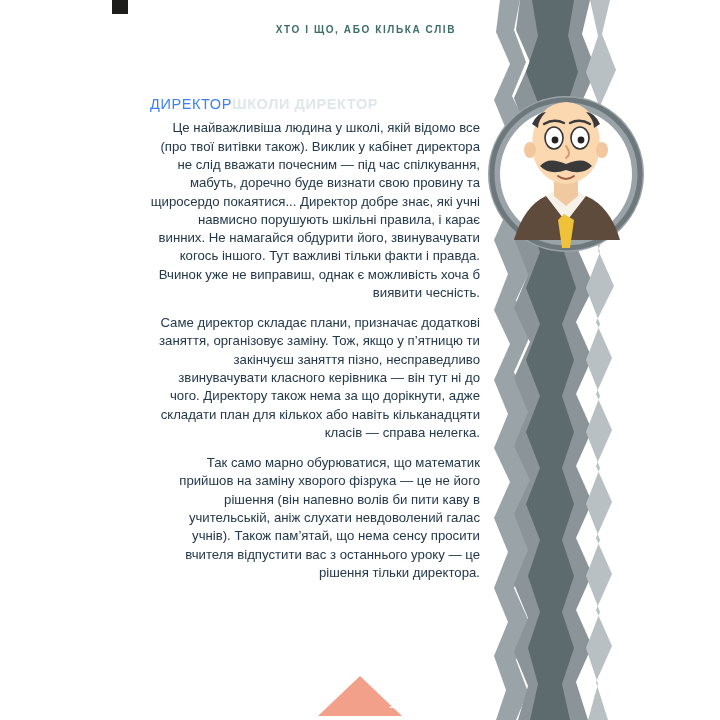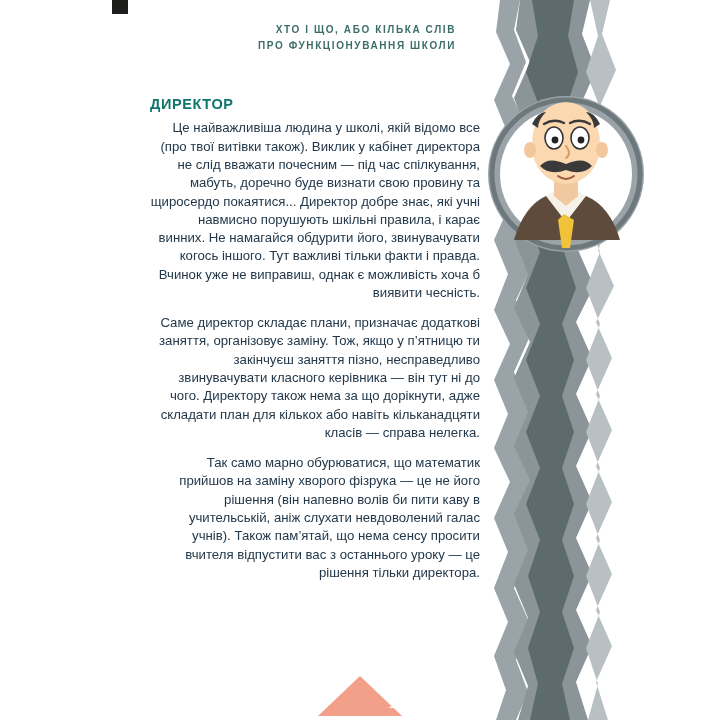--- a/index.html
+++ b/index.html
@@ -60,23 +60,23 @@
   .header div { white-space: nowrap; }
 
   
   .content {
     position: absolute;
     left: 150px;
     top: 96px;
     width: 330px;
   }
   .section-title {
-    color: #0f766e;
+    color: #3b82f6;
     font-size: 14.5px;
-    font-weight: 700;
+    font-weight: 400;
     letter-spacing: 0.6px;
     margin: 0 0 6px 0;
     line-height: 1.2;
   }
   .title-ghost {
     position: absolute;
     left: 150px;
     top: 96px;
     width: 330px;
     color: #dfe7ea;
@@ -175,23 +175,23 @@
 
         <path d="M96 164 q-18 -8 -26 2 q10 10 26 4 q16 6 26 -4 q-8 -10 -26 -2 z" fill="#3a3a3a"></path>
 
         <path d="M88 176 q8 6 16 0" stroke="#9c5a40" stroke-width="2" fill="none" stroke-linecap="round"></path>
       </g>
     </svg>
   </div>
 
   <div class="header">
     <div>ХТО І ЩО, АБО КІЛЬКА СЛІВ</div>
-    <div>ПРО ФУНКЦІОНУВАННЯ ШКОЛИ</div>
-  </div>
-
+  </div>
+
+  <div class="title-ghost">ШКОЛИ ДИРЕКТОР</div>
 
   <div class="content">
     <h2 class="section-title">ДИРЕКТОР</h2>
     <p class="body">Це найважливіша людина у школі, якій відомо все (про твої витівки також). Виклик у кабінет директора не слід вважати почесним — під час спілкування, мабуть, доречно буде визнати свою провину та щиросердо покаятися... Директор добре знає, які учні навмисно порушують шкільні правила, і карає винних. Не намагайся обдурити його, звинувачувати когось іншого. Тут важливі тільки факти і правда. Вчинок уже не виправиш, однак є можливість хоча б виявити чесність.</p>
     <p class="body">Саме директор складає плани, призначає додаткові заняття, організовує заміну. Тож, якщо у п’ятницю ти закінчуєш заняття пізно, несправедливо звинувачувати класного керівника — він тут ні до чого. Директору також нема за що дорікнути, адже складати план для кількох або навіть кільканадцяти класів — справа нелегка.</p>
     <p class="body tight">Так само марно обурюватися, що математик прийшов на заміну хворого фізрука — це не його рішення (він напевно волів би пити каву в учительській, аніж слухати невдоволений галас учнів). Також пам’ятай, що нема сенсу просити вчителя відпустити вас з останнього уроку — це рішення тільки директора.</p>
   </div>
 
   <div class="page-number-plate">
     <div class="tri"></div>

